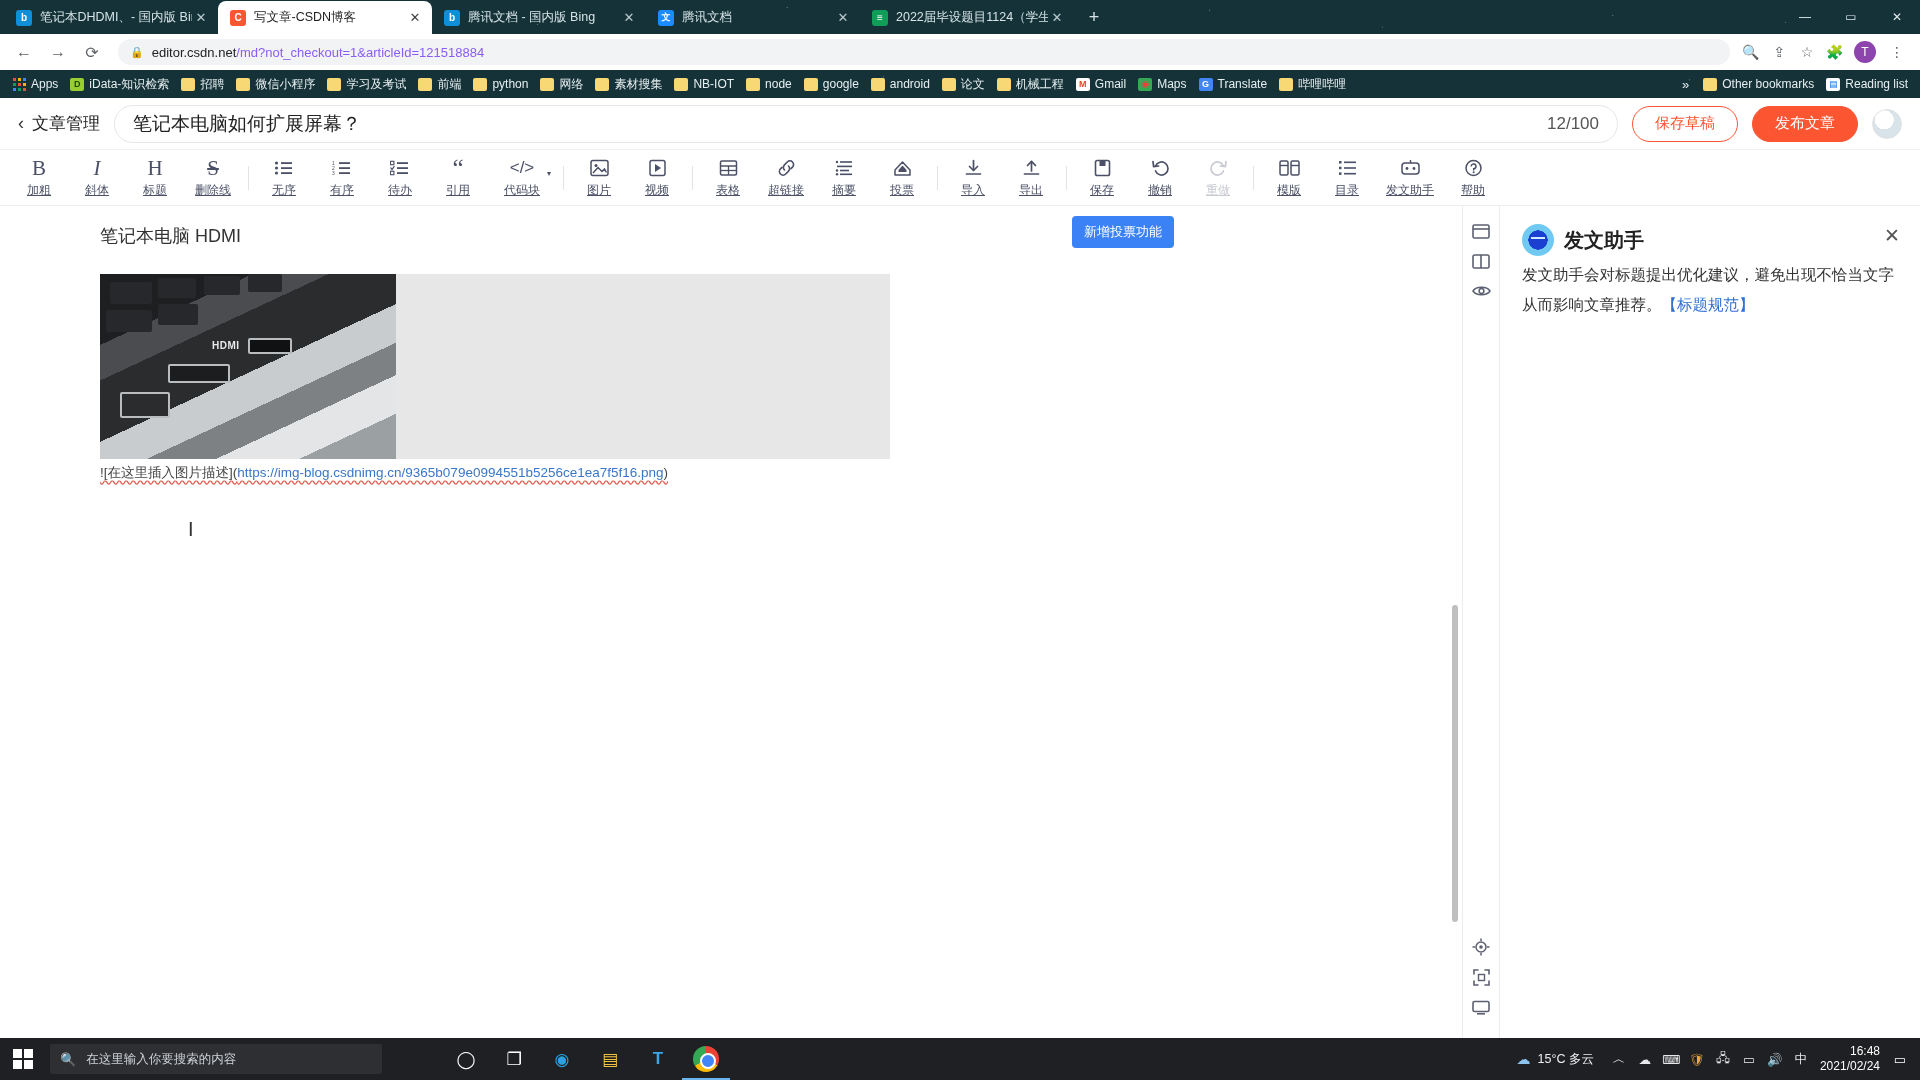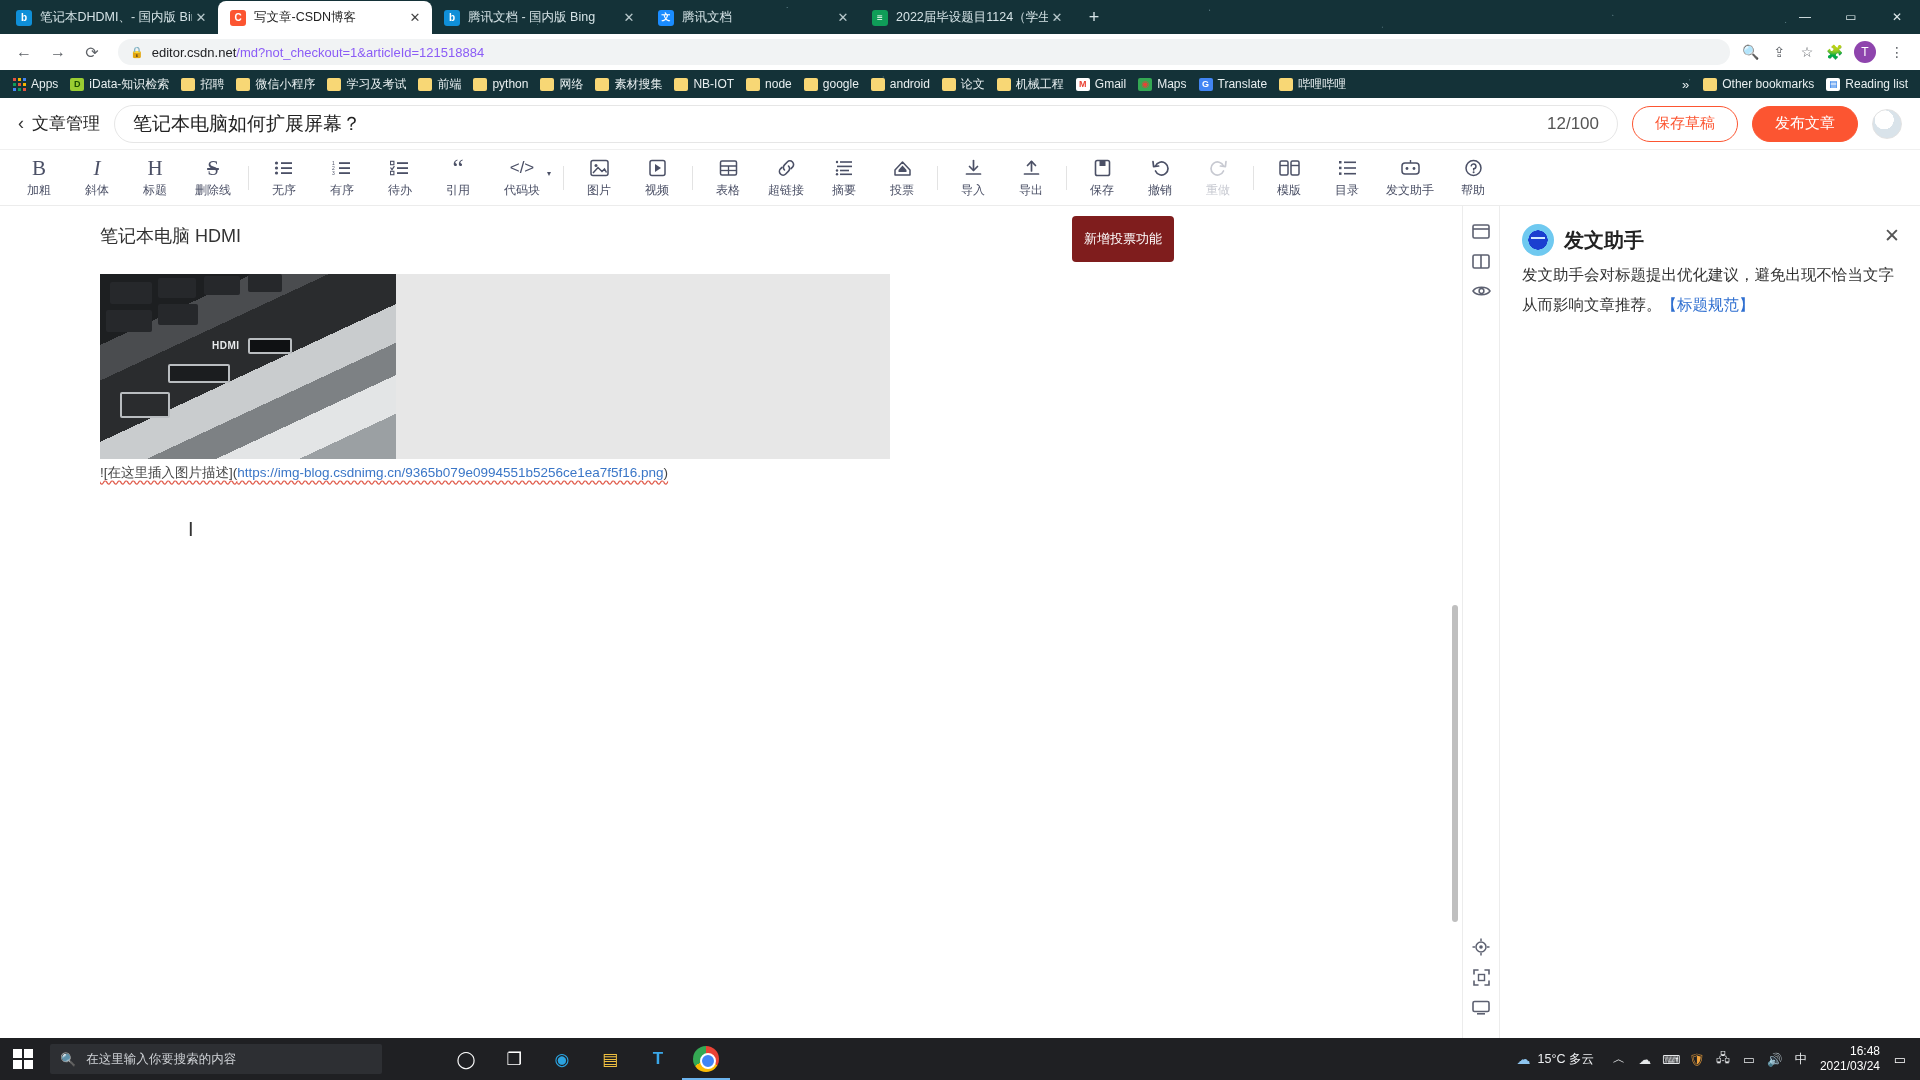--- a/index.html
+++ b/index.html
@@ -159,28 +159,28 @@
   .toolbar {
     height: 56px; background: #fff; border-bottom: 1px solid #ececec;
     display: flex; align-items: center; padding: 0 10px; position: relative;
   }
   .tool {
     width: 58px; height: 50px; display: flex; flex-direction: column;
     align-items: center; justify-content: center; color: #4b5066; flex: 0 0 auto;
     position: relative;
   }
   .tool .ticon { font-size: 19px; line-height: 22px; height: 24px; display:flex;align-items:center;justify-content:center;}
-  .tool .tlabel { font-size: 12px; margin-top: 2px; color: #4b5066; }
+  .tool .tlabel { font-size: 12px; margin-top: 2px; color: #4b5066; text-decoration: underline; }
   .tool.disabled, .tool.disabled .tlabel { color: #c7c9d1; text-align: center; }
   .tool .caret { font-size: 8px; position: absolute; right: 6px; top: 16px; }
   .tsep { width: 1px; height: 24px; background: #e3e3e3; margin: 0 6px; flex: 0 0 1px; }
 
   .tooltip {
-    position: absolute; background: #7f1d1d; color: #fff;
-    font-size: 13px; padding: 14px 12px; border-radius: 4px; white-space: nowrap;
+    position: absolute; background: #3b82f6; color: #fff;
+    font-size: 13px; padding: 7px 12px; border-radius: 4px; white-space: nowrap;
     z-index: 40;
   }
 
   
   .body-split { display: flex; height: calc(100% - 52px - 56px); background: #fff; }
   .md-pane { flex: 1 1 auto; position: relative; overflow: hidden; background: #fff; }
   .md-content { padding: 18px 0 0 100px; }
   .md-h { font-size: 18px; color: #333; margin-bottom: 26px; }
   .md-imgbox { width: 790px; height: 185px; background: #e7e7e7; position: relative; }
   .md-imgbox .photo {
@@ -798,19 +798,19 @@
       <div class="tic">︿</div>
       <div class="tic">☁</div>
       <div class="tic">⌨</div>
       <div class="tic" style="color:#f2a33c;">🛡</div>
       <div class="tic">🖧</div>
       <div class="tic">▭</div>
       <div class="tic">🔊</div>
       <div class="tic">中</div>
       <div class="clock">
         <span>16:48</span>
-        <span>2021/03/24</span>
+        <span>2021/02/24</span>
       </div>
       <div class="notif">▭</div>
     </div>
   </div>
 
 </div>
 
 </body></html>

